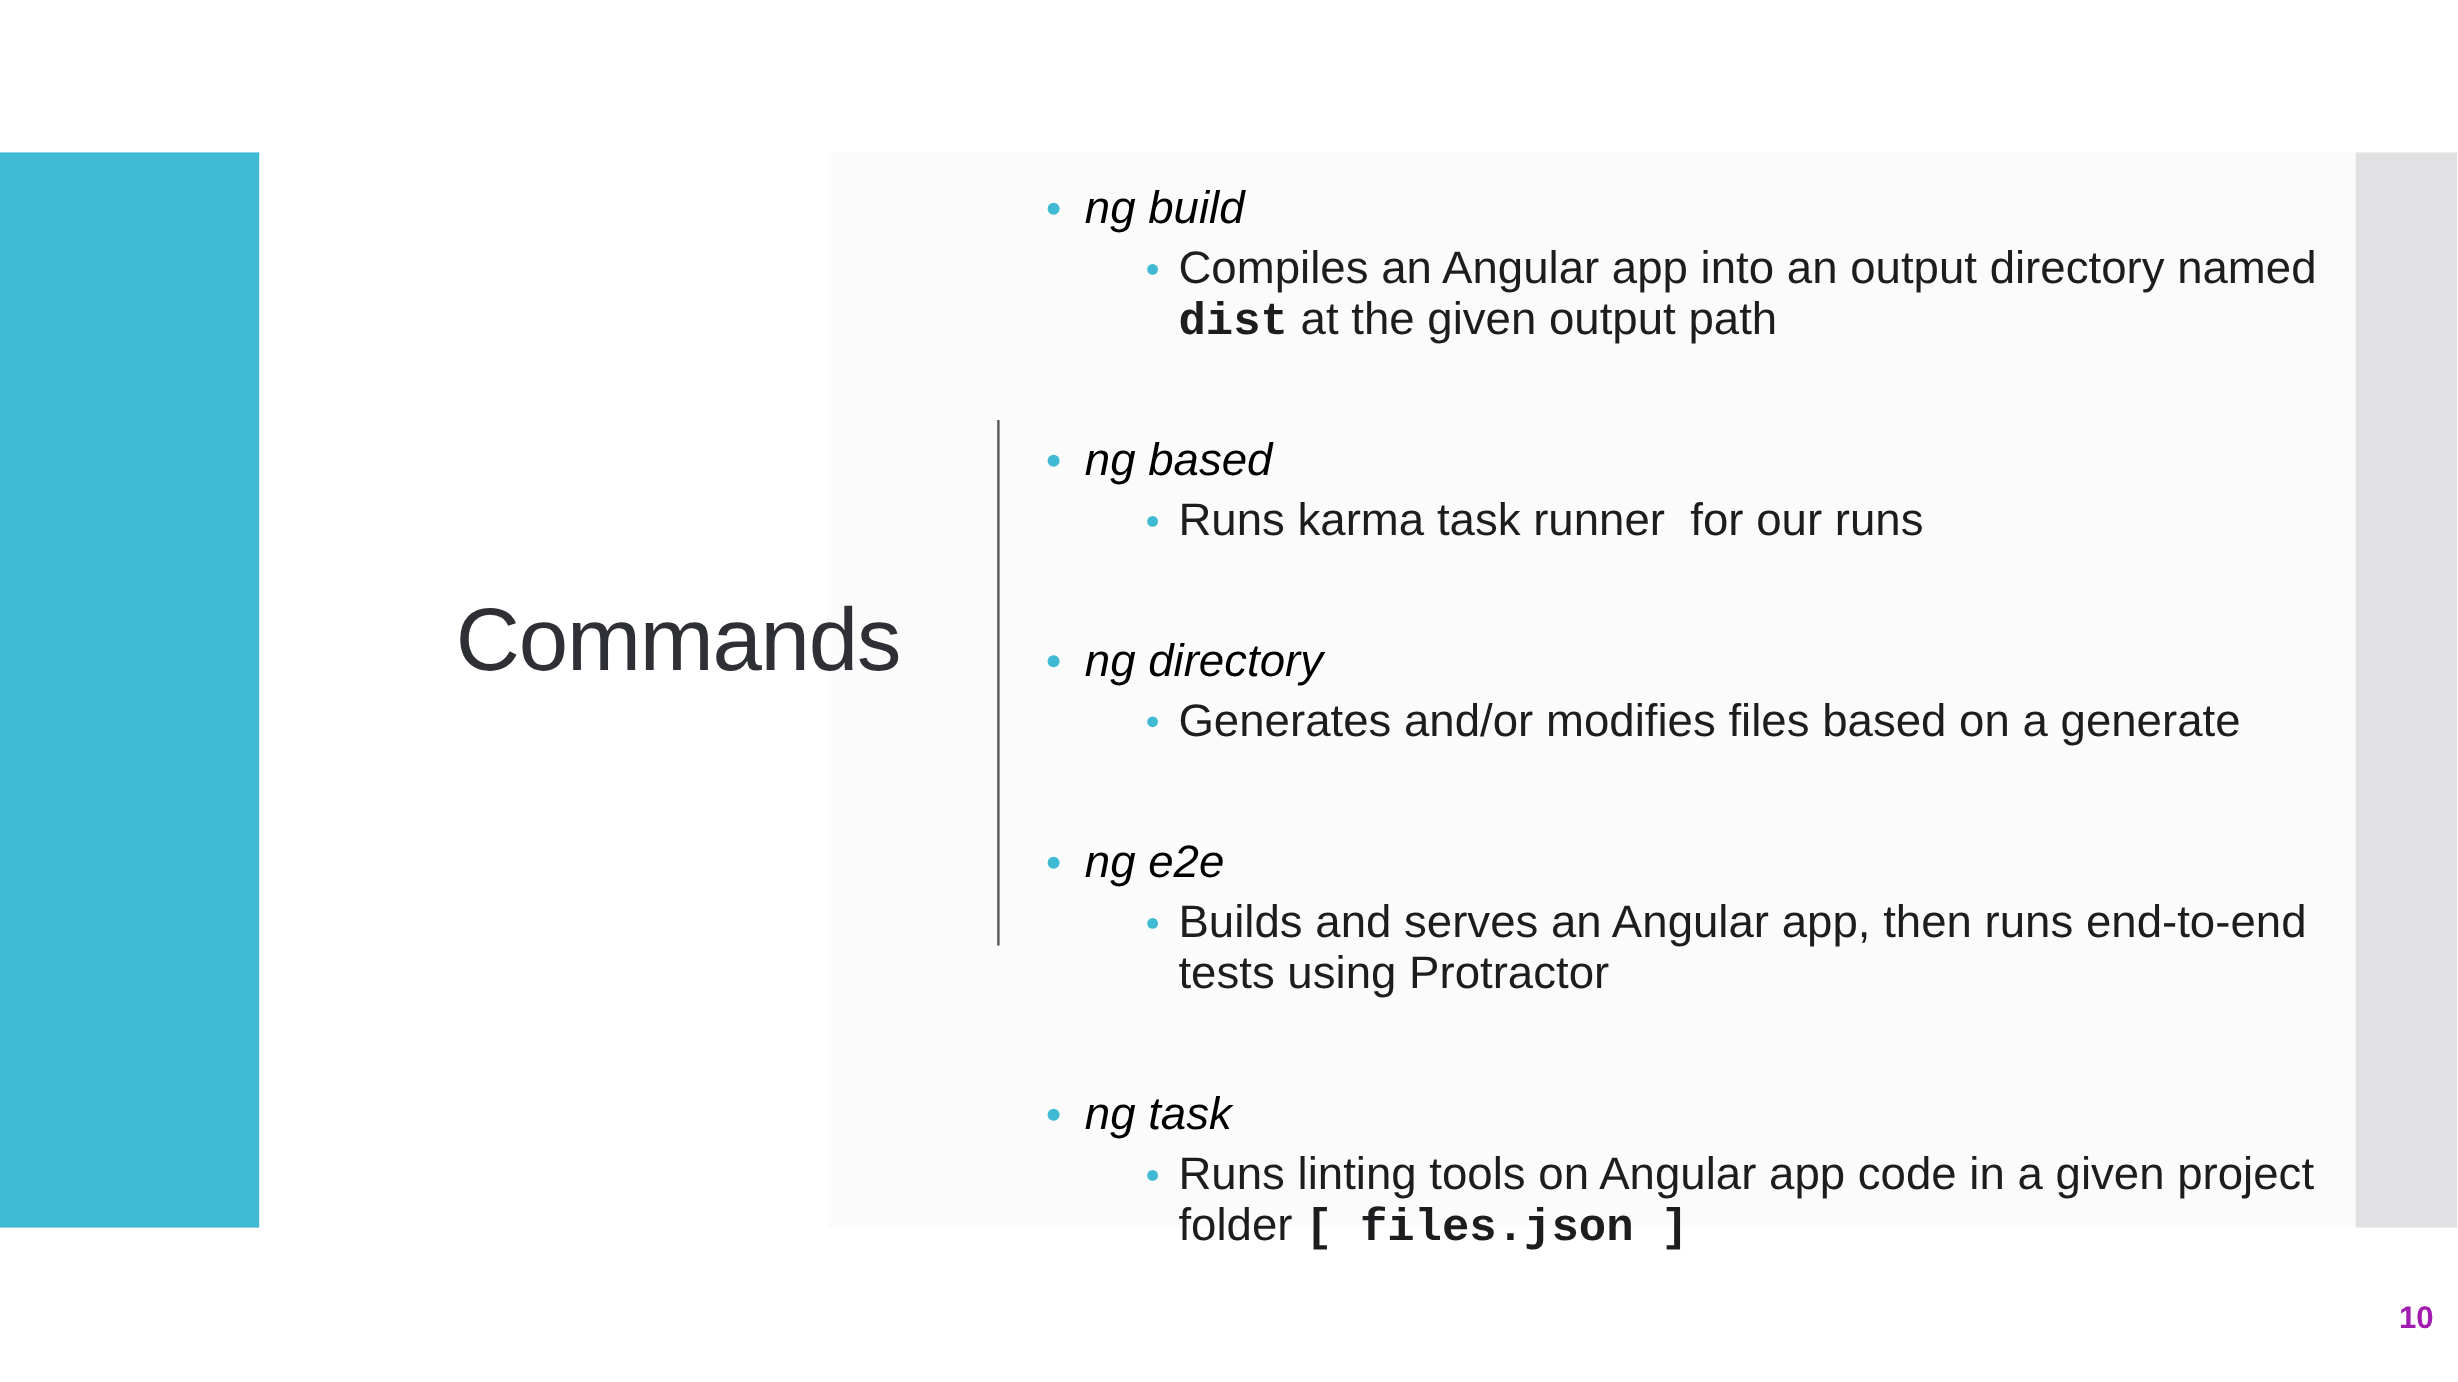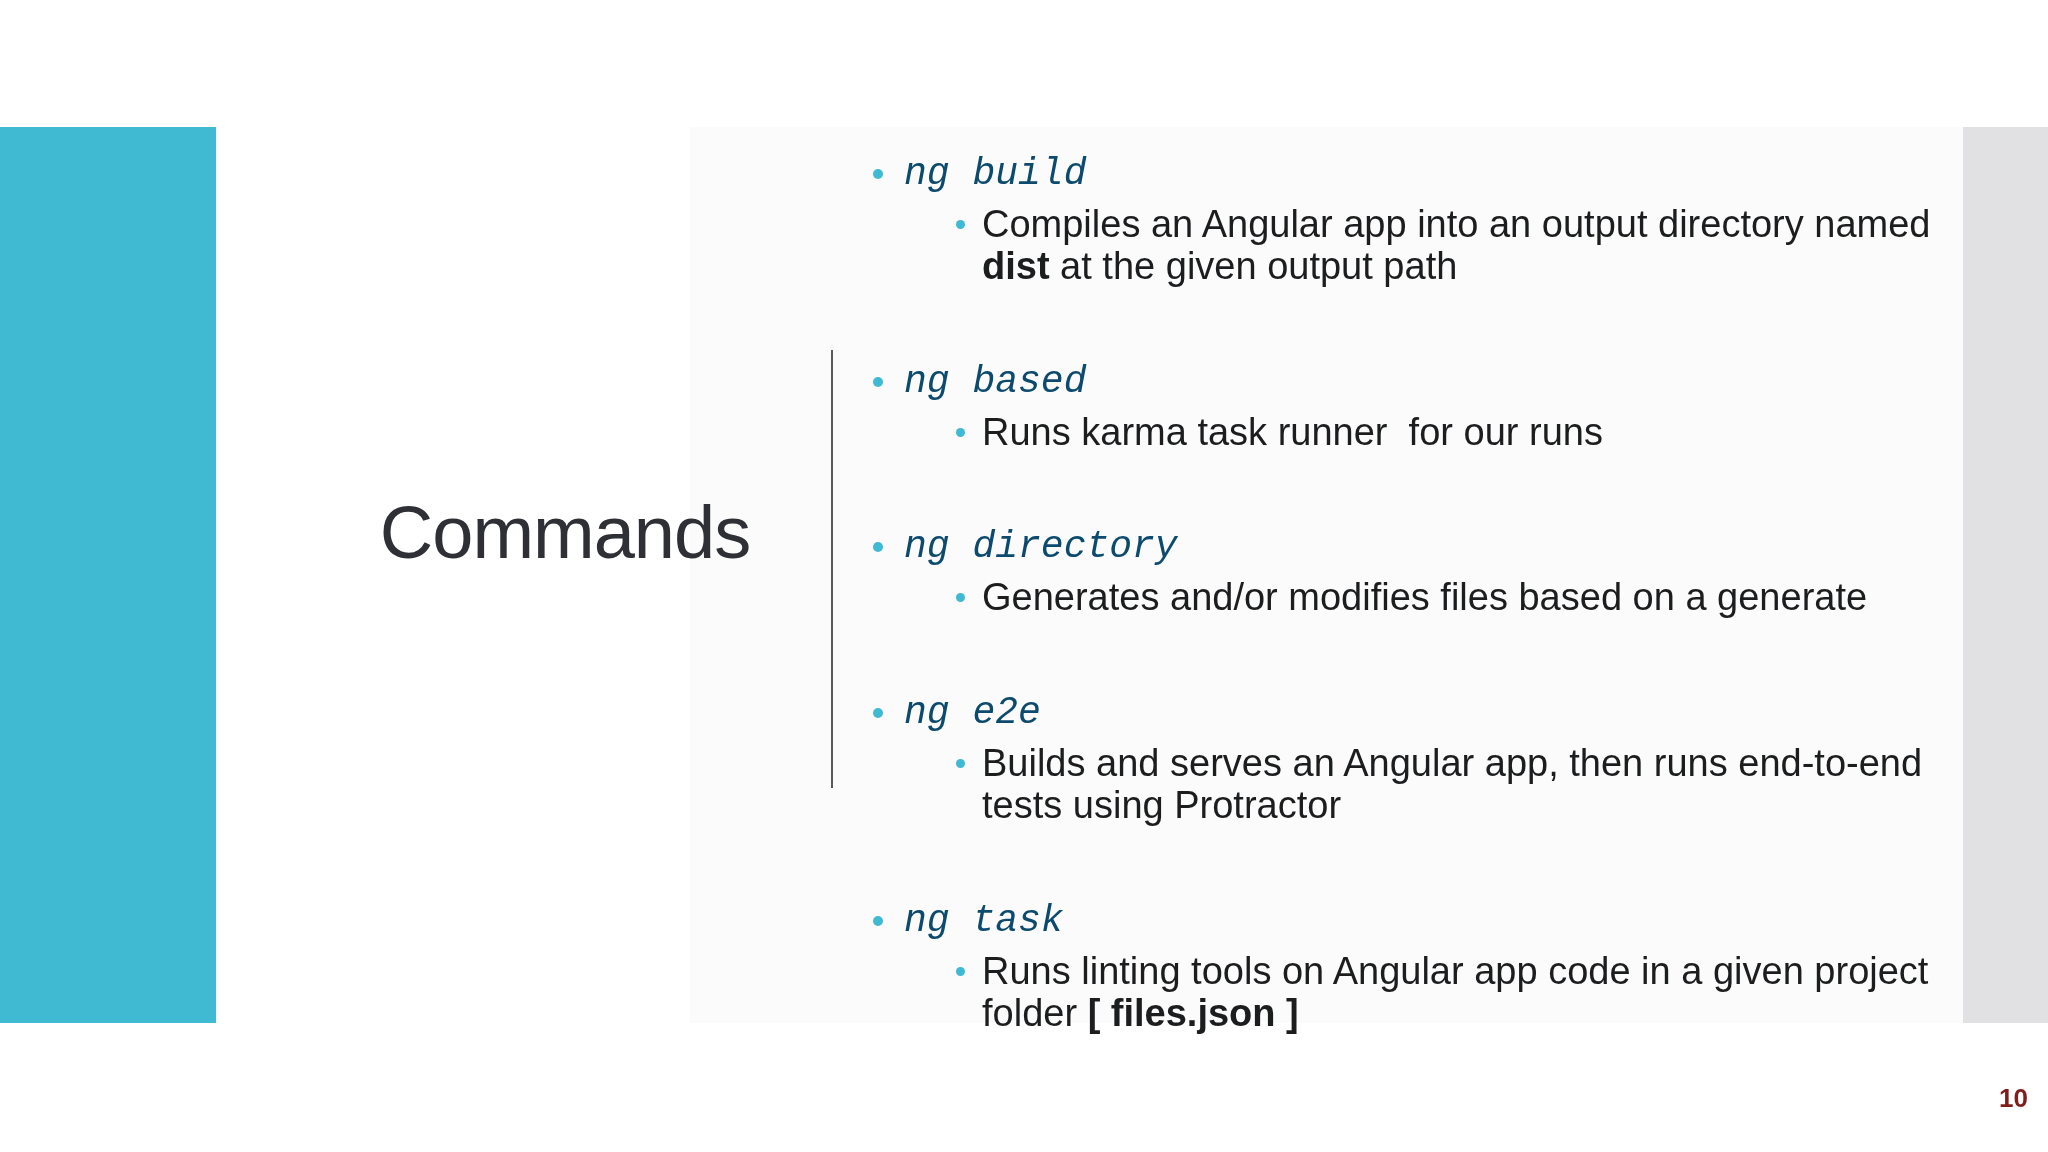--- a/index.html
+++ b/index.html
@@ -77,48 +77,47 @@
   }
   .dot1 {
     width: 10px;
     height: 10px;
     margin: 19px 21px 0 7px;
   }
   .cmd {
     font-size: 38px;
     line-height: 48px;
     font-style: italic;
-    color: #0c4a6e;
-    font-family: Liberation Mono, monospace;
+    color: #000000;
   }
   .l2 {
     display: flex;
     margin-left: 90px;
   }
   .dot2 {
     width: 9px;
     height: 9px;
     margin: 16px 17px 0 0;
   }
   .desc {
     margin: 0;
     width: 975px;
     font-size: 38px;
     line-height: 1.1;
     color: #1c1d1f;
     white-space: pre-wrap;
   }
-  .desc .b { font-weight: 700; }
+  .desc .b { font-weight: 700; font-family: Liberation Mono, monospace; }
   .page-num {
     position: absolute;
     top: 1083px;
     right: 20px;
     font-size: 26px;
     font-weight: 700;
-    color: #7f1d1d;
+    color: #a21caf;
   }
 </style>
 </head>
 <body>
 
 <div class="slide">
 
   <div class="content-band"></div>
   <div class="left-bar"></div>
   <div class="right-bar"></div>

